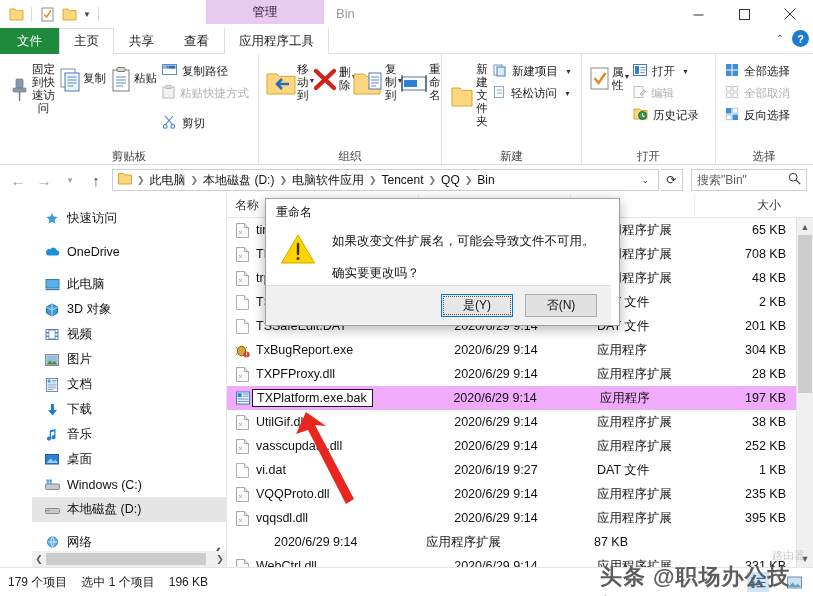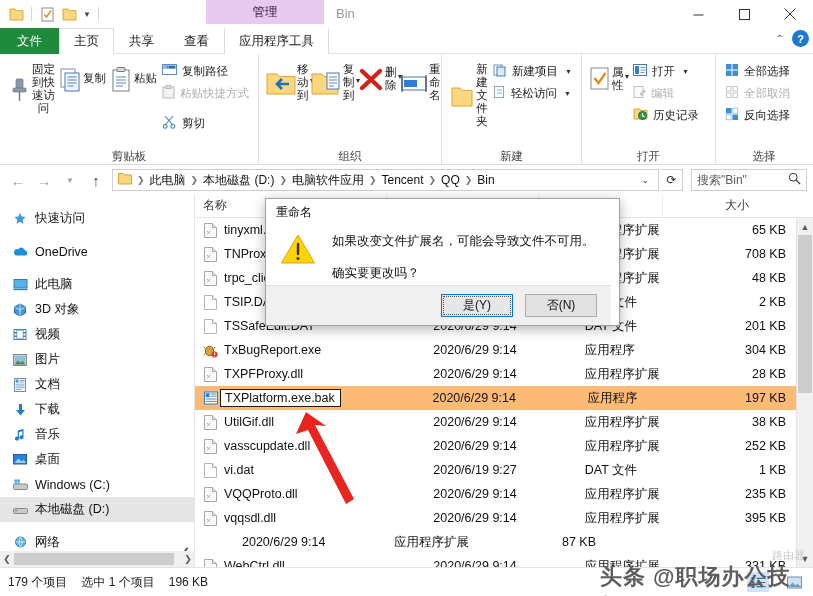--- a/index.html
+++ b/index.html
@@ -97,40 +97,40 @@
   .crumb-caret { font-size:9px; color:#333; padding:0 6px; }
   .refresh { width:22px; height:22px; display:flex; align-items:center; justify-content:center;
              color:#333; font-size:12px; border:1px solid #cfcfcf; border-left:none; background:#fff;}
   .searchbox { width:116px; height:22px; border:1px solid #cfcfcf; background:#fff; margin-left:6px;
                display:flex; align-items:center; padding:0 5px; }
   .searchbox .ph { flex:1; font-size:12px; color:#5d5d5d; white-space:nowrap; }
 
   
   .main { position:absolute; left:0; top:194px; width:813px; height:373px; display:flex; background:#fff; }
   .navpane { width:195px; height:373px; background:#fff; border-right:1px solid #e6e6e6;
-             position:relative; padding-top:12px; overflow:hidden; }
+             position:relative; padding-top:12px; overflow:hidden;margin-left:32px; }
   .navitem { height:25px; display:flex; align-items:center; gap:7px; padding-left:12px; font-size:12.5px; color:#111; }
   .navitem.ind { }
   .navitem.sel { background:#e5e5e5; }
   .navitem .ico { width:16px; height:16px; display:flex; align-items:center; justify-content:center; }
   .navgap { height:8px; }
   .nav-collapse { position:absolute; left:181px; bottom:8px; font-size:11px; color:#555; }
 
   
   .listpane { flex:1; height:373px; position:relative; background:#fff; overflow:hidden; }
   .colhdr { height:24px; display:flex; align-items:center; border-bottom:1px solid #e4e4e4;
             font-size:12px; color:#3a3a3a; background:#fff; }
   .col { display:flex; align-items:center; height:24px; padding-left:8px; border-right:1px solid #eee; }
   .col.name { width:192px; }
   .col.date { width:152px; }
   .col.type { width:124px; }
   .col.size { width:96px; justify-content:flex-end; padding-right:10px; border-right:none; }
   .rows { position:absolute; left:0; top:24px; right:17px; bottom:0; overflow:hidden; }
   .row { height:24px; display:flex; align-items:center; font-size:12.5px; color:#111; }
-  .row.sel { background:#fdba74;gap:19px; }
+  .row.sel { background:#f0abfc;gap:19px; }
   .cell { height:24px; display:flex; align-items:center; }
   .cell.name { width:192px; padding-left:8px; gap:6px; }
   .cell.date { width:152px; padding-left:8px; color:#111;margin-left:39px; }
   .cell.type { width:124px; padding-left:8px; color:#111; }
   .cell.size { width:96px; justify-content:flex-end; padding-right:10px; color:#111; }
   .fico { width:15px; height:16px; flex:none; display:flex; align-items:center; justify-content:center; }
   .fname { white-space:nowrap; overflow:hidden; }
   .renamebox { border:1.5px solid #1a1a1a; background:#fff; padding:1px 5px 1px 4px; margin-left:-4px; }
 
   .vscroll { position:absolute; right:0; top:24px; width:17px; bottom:0; background:#f0f0f0;
@@ -325,40 +325,40 @@
         <div class="bigbtn" style="width:46px">
           <div class="gl">
             <svg width="32" height="28" viewBox="0 0 32 28">
                 <path d="M2 4h10l2 2.4h16V24H2z" fill="#fcd77f" stroke="#d7a52e"></path>
                 <path d="M24 14H13M17 9l-5 5 5 5" stroke="#1e6fc0" stroke-width="2.6" fill="none"></path>
               </svg>
           </div>
           <div class="lbl">移动到</div>
           <div class="caret">▼</div>
         </div>
+        <div class="bigbtn" style="width:42px">
+          <div class="gl">
+            <svg width="28" height="28" viewBox="0 0 28 28">
+                <path d="M5 5l18 17M23 5L5 22" stroke="#cf2417" stroke-width="4.4" stroke-linecap="round"></path>
+              </svg>
+          </div>
+          <div class="lbl">删除</div>
+          <div class="caret">▼</div>
+        </div>
         <div class="bigbtn" style="width:46px">
           <div class="gl">
             <svg width="32" height="28" viewBox="0 0 32 28">
                 <path d="M1 4h10l2 2.4h14V24H1z" fill="#fcd77f" stroke="#d7a52e"></path>
                 <rect x="16" y="3" width="12" height="16" fill="#fff" stroke="#4a7ab5"></rect>
                 <g stroke="#4a7ab5" stroke-width="0.9">
                   <path d="M18 7h8M18 10h8M18 13h8M18 16h5"></path>
                 </g>
               </svg>
           </div>
           <div class="lbl">复制到</div>
-          <div class="caret">▼</div>
-        </div>
-        <div class="bigbtn" style="width:42px">
-          <div class="gl">
-            <svg width="28" height="28" viewBox="0 0 28 28">
-                <path d="M5 5l18 17M23 5L5 22" stroke="#cf2417" stroke-width="4.4" stroke-linecap="round"></path>
-              </svg>
-          </div>
-          <div class="lbl">删除</div>
           <div class="caret">▼</div>
         </div>
         <div class="bigbtn" style="width:46px">
           <div class="gl">
             <svg width="30" height="28" viewBox="0 0 30 28">
                 <rect x="3" y="7" width="24" height="13" fill="#fff" stroke="#4a7ab5"></rect>
                 <rect x="5" y="10" width="13" height="7" fill="#2f7fd6"></rect>
                 <path d="M3 5v17M27 5v17" stroke="#333" stroke-width="1"></path>
               </svg>
           </div>

